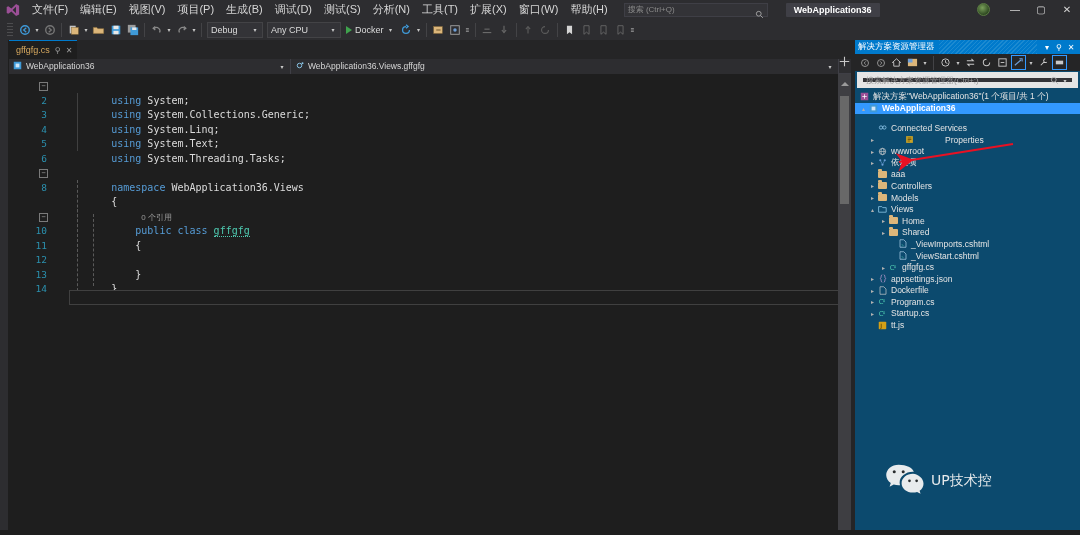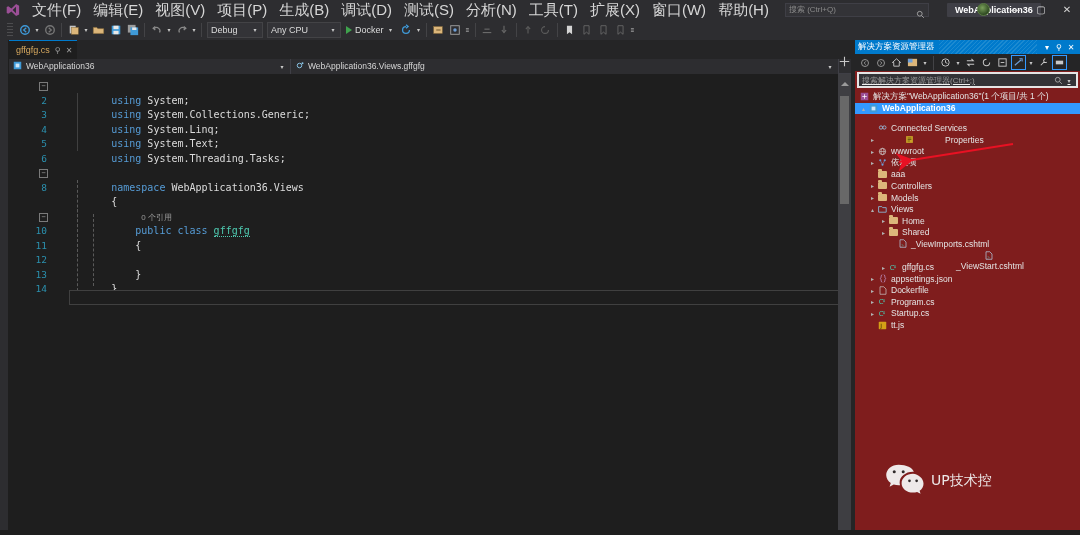--- a/index.html
+++ b/index.html
@@ -14,21 +14,21 @@
 
   
   .titlebar {
     position: absolute; top: 0; left: 0; width: 1080px; height: 19px;
     background: #2d2d30; display: flex; align-items: center;
   }
   .vs-logo { width: 26px; height: 19px; display: flex; align-items: center; justify-content: center; }
   .vs-logo svg { display: block; }
   .menu { display: flex; align-items: center; height: 19px; }
   .menu-item {
-    font-size: 15px; color: #d6d6d6; padding: 0 6px; line-height: 19px;
+    font-size: 11px; color: #d6d6d6; padding: 0 6px; line-height: 19px;
     white-space: nowrap; cursor: default;
   }
   .search-box {
     margin-left: 10px; width: 144px; height: 14px; background: #333337;
     border: 1px solid #3f3f46; display: flex; align-items: center;
     padding: 0 3px; position: relative;
   }
   .search-box .ph { font-size: 8px; color: #8a8a8a; line-height: 14px; }
   .search-box .mag { position: absolute; right: 3px; top: 1px; }
   .app-title {
@@ -118,34 +118,34 @@
   .vscroll {
     position: absolute; right: 0; top: 34px; width: 13px; height: 459px;
     background: #3e3e42;
   }
   .vscroll .thumb { position: absolute; left: 2px; top: 22px; width: 9px; height: 108px; background: #686868; }
   .vscroll .updot { position: absolute; left: 3px; top: 8px; width: 0;height:0;
       border-left:4px solid transparent;border-right:4px solid transparent;border-bottom:4px solid #9a9a9a; }
   .split-ico { position: absolute; right: 1px; top: 16px; color: #c8c8c8; font-size: 10px; }
 
   
-  .solexp { position: absolute; left: 855px; top: 40px; width: 225px; height: 495px; background: #7f1d1d; }
+  .solexp { position: absolute; left: 855px; top: 40px; width: 225px; height: 495px; background: #0c4a6e; }
   .se-title {
     height: 14px; background: #007acc; display: flex; align-items: center;
     padding: 0 3px; font-size: 8.5px; color: #ffffff;
   }
   .se-title .hatch { flex: 1; height: 14px; margin: 0 4px;
      background: repeating-linear-gradient(135deg,#1c8ad1 0 1px,transparent 1px 3px); }
   .se-title .ctl { width: 12px; text-align: center; font-size: 8px; color: #fff; }
   .se-toolbar { height: 17px; background: #252526; display: flex; align-items: center; padding-left: 2px; gap: 1px; }
   .se-tb { width: 15px; height: 15px; display: flex; align-items: center; justify-content: center; color: #c8c8c8; font-size: 9px; }
   .se-tb.active { border: 1px solid #3399ff; }
   .se-search {
-    height: 16px; margin: 1px 2px; background: #333337; border: 2px solid #e5e5e5;
-    display: flex; align-items: center; padding: 0 3px; justify-content: space-between; text-decoration: underline;
+    height: 16px; margin: 1px 2px; background: #333337; border: 6px solid #e5e5e5;
+    display: flex; align-items: center; padding: 0 3px; justify-content: space-between;
   }
   .se-search .ph { font-size: 8px; color: #9a9a9a; }
   .tree { padding-top: 2px; font-size: 8.5px; color: #e4e4e4; }
   .node { display: flex; align-items: center; height: 11.6px; white-space: nowrap; }
   .node.selected { background: #3399ff; color: #fff; }
   .node .arrow { width: 9px; text-align: center; font-size: 6px; color: #b0b0b0; flex: 0 0 9px; }
   .node .ic { width: 11px; flex: 0 0 11px; display: flex; align-items: center; justify-content: center; }
   .node .lbl { padding-left: 3px; }
   .folder { width: 9px; height: 7px; background: #dcb67a; border-radius: 1px; position: relative; }
   .folder:after { content:''; position:absolute; top:-2px; left:0; width:4px; height:2px; background:#dcb67a; border-radius:1px 1px 0 0; }
@@ -690,21 +690,21 @@
       <div class="node" style="padding-left:42px;">
         <span class="ic">
           <svg width="8" height="9" viewBox="0 0 10 12">
               <path d="M1 1 h5 l3 3 v7 H1 Z" fill="none" stroke="#b8d8f0" stroke-width=".9"></path>
               <path d="M3.5 7 L5 8.5 L3.5 10" stroke="#4ec9b0" stroke-width=".8" fill="none"></path>
             </svg>
         </span>
         <span class="lbl">_ViewImports.cshtml</span>
       </div>
 
-      <div class="node" style="padding-left:42px;flex-direction:column;">
+      <div class="node" style="padding-left:42px;">
         <span class="ic">
           <svg width="8" height="9" viewBox="0 0 10 12">
               <path d="M1 1 h5 l3 3 v7 H1 Z" fill="none" stroke="#b8d8f0" stroke-width=".9"></path>
               <path d="M3.5 7 L5 8.5 L3.5 10" stroke="#4ec9b0" stroke-width=".8" fill="none"></path>
             </svg>
         </span>
         <span class="lbl">_ViewStart.cshtml</span>
       </div>
 
       <div class="node" style="padding-left:24px;">

